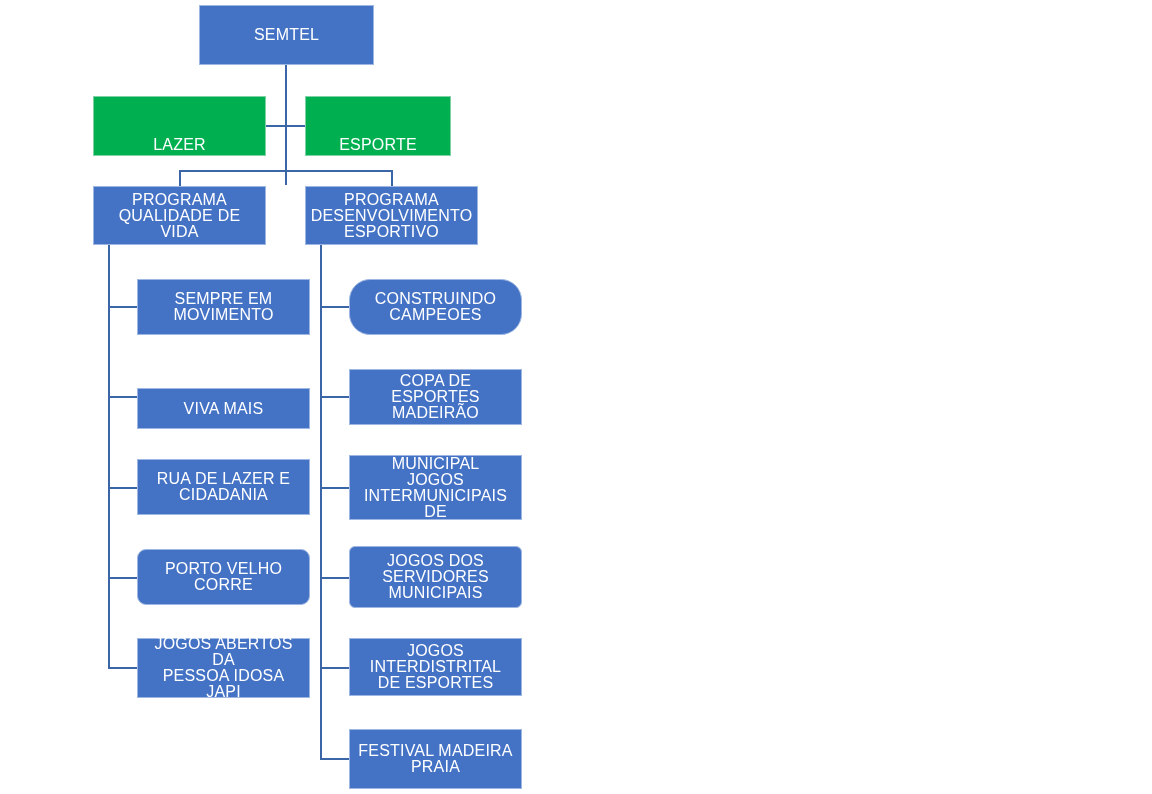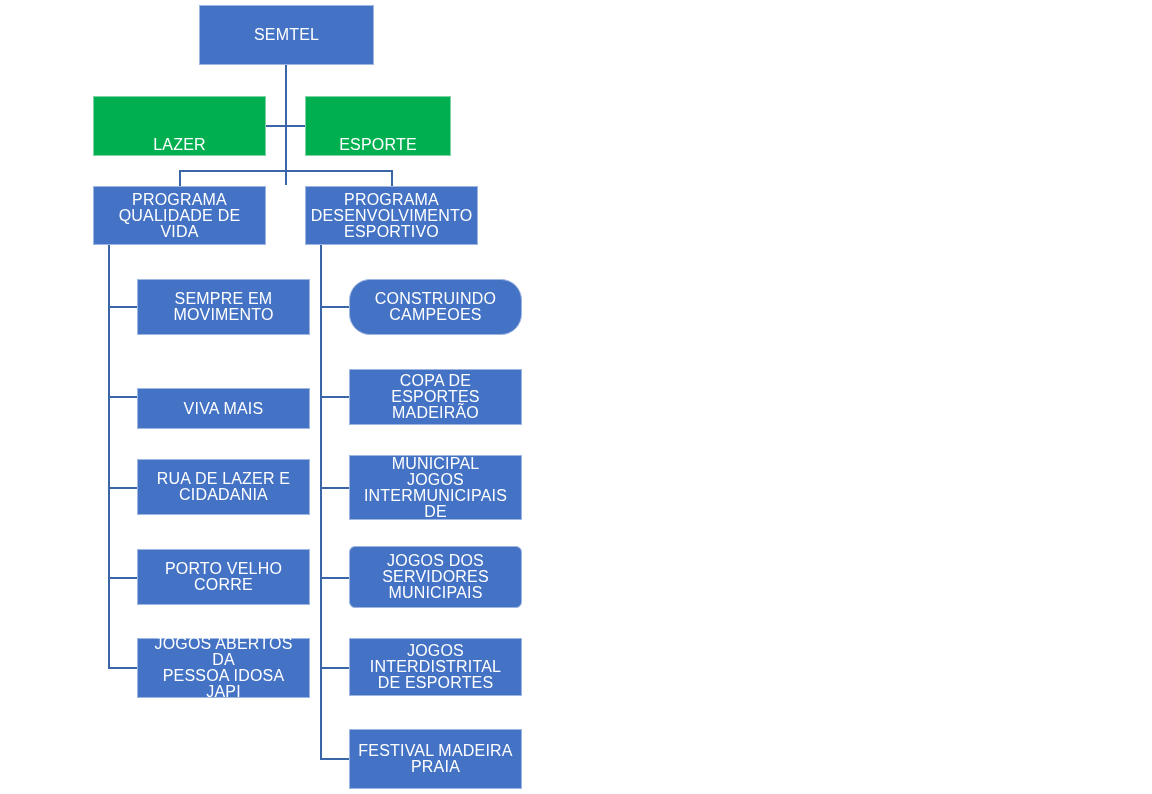--- a/index.html
+++ b/index.html
@@ -112,21 +112,21 @@
 
   <div class="node" style="left:137px; top:369px; width:173px; height:41px;margin-top:19px;">
     <span class="lbl">VIVA MAIS</span>
   </div>
 
   <div class="node" style="left:137px; top:459px; width:173px; height:56px;">
     <span class="lbl">RUA  DE LAZER E
 CIDADANIA</span>
   </div>
 
-  <div class="node" style="left:137px; top:549px; width:173px; height:56px;">
+  <div class="node" style="left:137px; top:549px; width:173px; height:56px;border-radius:9px;">
     <span class="lbl">PORTO VELHO CORRE</span>
   </div>
 
   <div class="node" style="left:137px; top:638px; width:173px; height:60px;">
     <span class="lbl">JOGOS ABERTOS DA
 PESSOA IDOSA
 JAPI</span>
   </div>
 
   <div class="node" style="left:349px; top:279px; width:173px; height:56px;border-radius:21px;">

